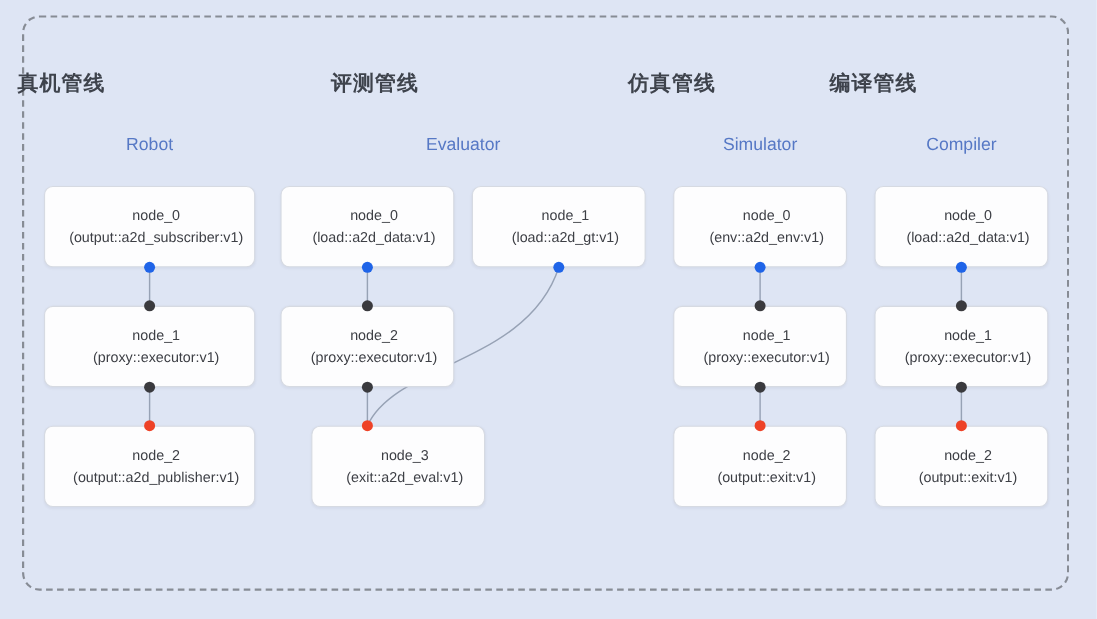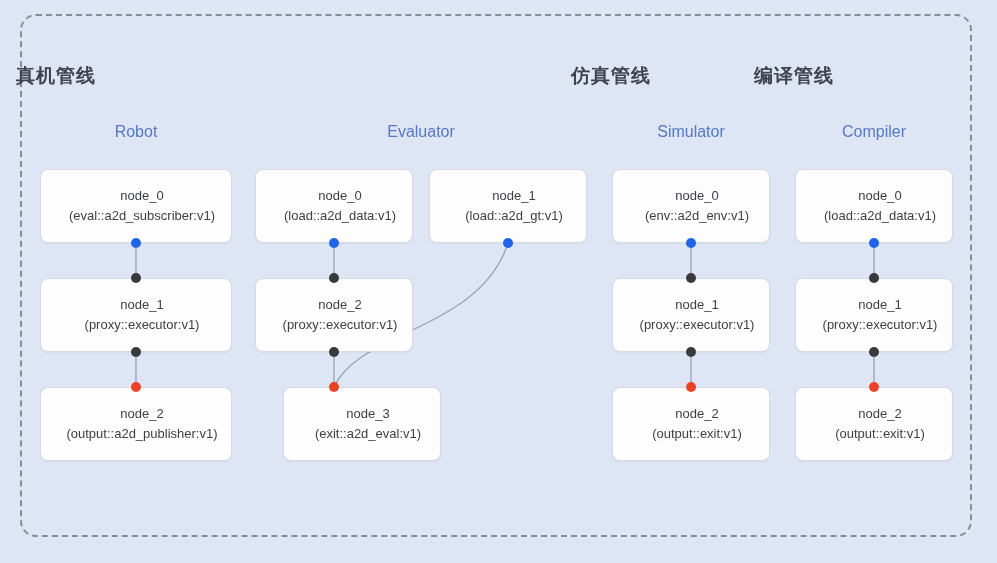--- a/index.html
+++ b/index.html
@@ -34,20 +34,21 @@
   .nname{font-size:13px;line-height:16px;color:#3d3f45;}
   .ntype{font-size:13px;line-height:16px;color:#3d3f45;}
 </style>
 </head>
 <body>
 
 <div class="canvas">
   <div class="frame"></div>
 
   <div class="hdr-zh" style="left:16px">真机管线</div>
+  <div class="hdr-zh" style="left:301px">评测管线</div>
   <div class="hdr-zh" style="left:754px">编译管线</div>
   <div class="hdr-zh" style="left:571px">仿真管线</div>
 
   <div class="hdr-en" style="left:16px">Robot</div>
   <div class="hdr-en" style="left:301px">Evaluator</div>
   <div class="hdr-en" style="left:754px">Compiler</div>
   <div class="hdr-en" style="left:571px">Simulator</div>
 
   <svg id="edges-layer" class="layer" width="997" height="563">
       <path d="M 136 243 L 136 278" fill="none" stroke="#97a2b5" stroke-width="1.3"></path>
@@ -56,21 +57,21 @@
       <path d="M 334 352 L 334 387" fill="none" stroke="#97a2b5" stroke-width="1.3"></path>
       <path d="M 508 243 C 480 330 360 330 334 387" fill="none" stroke="#97a2b5" stroke-width="1.3"></path>
       <path d="M 691 243 L 691 278" fill="none" stroke="#97a2b5" stroke-width="1.3"></path>
       <path d="M 691 352 L 691 387" fill="none" stroke="#97a2b5" stroke-width="1.3"></path>
       <path d="M 874 243 L 874 278" fill="none" stroke="#97a2b5" stroke-width="1.3"></path>
       <path d="M 874 352 L 874 387" fill="none" stroke="#97a2b5" stroke-width="1.3"></path>
     </svg>
   <div id="nodes-layer">
       <div class="node" style="left: 40px; top: 169px; width: 192px; height: 74px;">
         <div class="nname">node_0</div>
-        <div class="ntype">(eval::a2d_subscriber:v1)</div>
+        <div class="ntype">(output::a2d_subscriber:v1)</div>
       </div>
       <div class="node" style="left: 40px; top: 278px; width: 192px; height: 74px;">
         <div class="nname">node_1</div>
         <div class="ntype">(proxy::executor:v1)</div>
       </div>
       <div class="node" style="left: 40px; top: 387px; width: 192px; height: 74px;">
         <div class="nname">node_2</div>
         <div class="ntype">(output::a2d_publisher:v1)</div>
       </div>
       <div class="node" style="left: 255px; top: 169px; width: 158px; height: 74px;">

